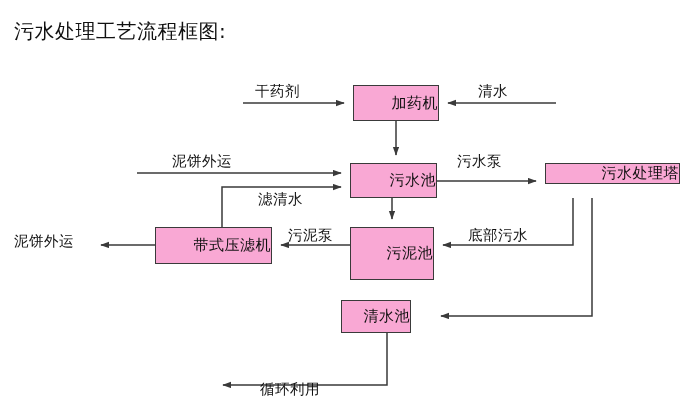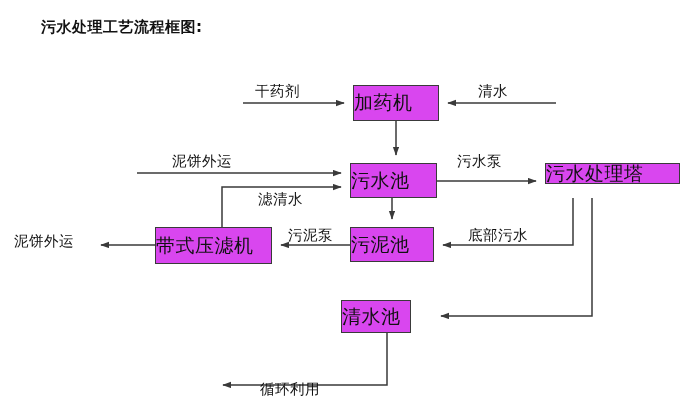--- a/index.html
+++ b/index.html
@@ -18,36 +18,35 @@
   #canvas {
     position: absolute;
     left: 0; top: 0;
     width: 700px;
     height: 420px;
   }
   .title {
     position: absolute;
     left: 14px;
     top: 18px;
-    font-size: 15px;
-    font-weight: bold;
+    font-size: 20px;
+    font-weight: normal;
     letter-spacing: 0.5px;
     color: #111111;
     white-space: nowrap;
-    margin-left: 27px;
   }
   .node {
     position: absolute;
     box-sizing: border-box;
     border: 1.6px solid #3a3a3a;
-    background: #d946ef;
+    background: #f9a8d4;
     display: flex;
     align-items: center;
-    justify-content: flex-start;
-    font-size: 19px;
+    justify-content: flex-end;
+    font-size: 15px;
     color: #111111;
     white-space: nowrap;
     letter-spacing: 0.5px;
   }
   .edge-label {
     position: absolute;
     font-size: 14.5px;
     color: #111111;
     white-space: nowrap;
     letter-spacing: 0.5px;
@@ -110,21 +109,21 @@
 </div>
 
 <div class="node" style="left:545px; top:163px; width:135px; height:21px;">
   <span>污水处理塔</span>
 </div>
 
 <div class="node" style="left:155px; top:227px; width:117px; height:37px;">
   <span>带式压滤机</span>
 </div>
 
-<div class="node" style="left:350px; top:227px; width:84px; height:35px;">
+<div class="node" style="left:350px; top:227px; width:84px; height:53px;">
   <span>污泥池</span>
 </div>
 
 <div class="node" style="left:341px; top:300px; width:70px; height:33px;">
   <span>清水池</span>
 </div>
 
 <div class="terminal-label" style="left:255px; top:82px;">干药剂</div>
 
 <div class="terminal-label" style="left:478px; top:82px;">清水</div>

